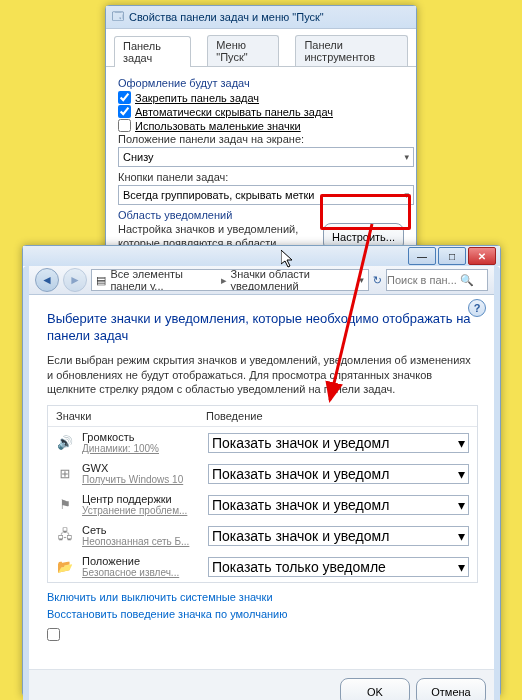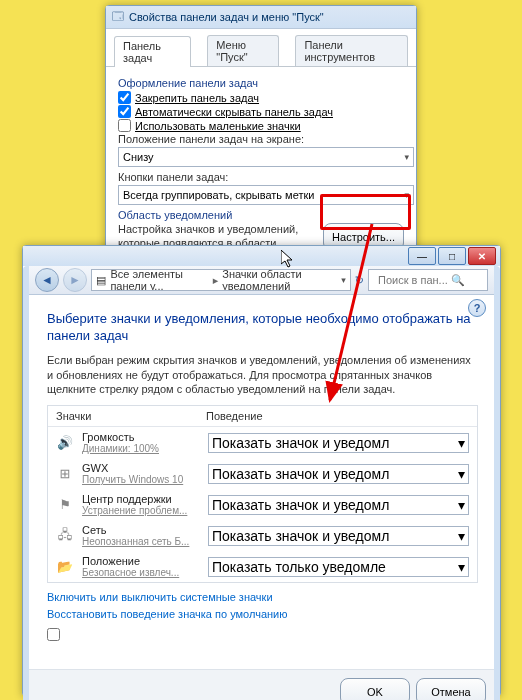--- a/index.html
+++ b/index.html
@@ -24,21 +24,21 @@
   
   .w2{left:22px;top:245px;width:477px;height:450px;border-radius:4px;}
   .w2frame{border:6px solid #cfe0f3;border-top:0;border-radius:4px;height:100%;box-sizing:border-box;display:flex;flex-direction:column;}
   .w2 .titlebar2{height:20px;background:linear-gradient(#e6eef7,#cfe0f3);display:flex;align-items:center;justify-content:flex-end;padding:0 4px;gap:2px;}
   .titlebar2 .wbtn{width:26px;height:16px;border:1px solid #4a7db8;border-radius:2px;display:flex;align-items:center;justify-content:center;font-size:10px;background:linear-gradient(#e0ecf7,#c3d6ed);}
   .titlebar2 .wbtn.close{background:linear-gradient(#e88,#c33);border-color:#a02020;color:#fff;font-weight:bold;}
   .toolbar{background:linear-gradient(#f4f7fb,#e1e8f2);height:28px;border-bottom:1px solid #b8c8db;display:flex;align-items:center;padding:0 6px;gap:4px;}
   .navbtn{width:22px;height:22px;border-radius:50%;border:1px solid #8aa4c3;background:linear-gradient(#d8e6f3,#b8cfe6);display:flex;align-items:center;justify-content:center;color:#2a5a9c;font-size:12px;}
   .addr{flex:1;height:20px;border:1px solid #a6b4c6;background:#fff;display:flex;align-items:center;padding:0 4px;gap:4px;font-size:11px;color:#333;overflow:hidden;}
   .addr .sep{color:#666;}
-  .search{width:100px;height:20px;border:1px solid #a6b4c6;background:#fff;display:flex;align-items:center;padding:0 9px;gap:4px;font-size:11px;color:#777;}
+  .search{width:100px;height:20px;border:1px solid #a6b4c6;background:#fff;display:flex;align-items:center;padding:0 0;gap:4px;font-size:11px;color:#777;}
   .content{flex:1;background:#fff;padding:10px 16px 8px 18px;overflow:hidden;position:relative;}
   .help{position:absolute;right:8px;top:4px;width:16px;height:16px;border:1px solid #5b8cc2;border-radius:50%;color:#2a5a9c;display:flex;align-items:center;justify-content:center;font-size:11px;font-weight:bold;background:linear-gradient(#e8f0fa,#cfe0f3);}
   h1{color:#003399;font-size:13px;font-weight:normal;margin:6px 0 8px;line-height:1.3;}
   .desc{font-size:11px;color:#333;line-height:1.35;margin-bottom:8px;}
   .table{border:1px solid #d8dee6;}
   .thead{display:flex;padding:4px 8px;font-size:11px;color:#333;}
   .thead .c1{width:150px;}
   .rows{border-top:1px solid #e2e6ec;max-height:175px;overflow:hidden;}
   .row{display:flex;align-items:center;padding:4px 8px;gap:8px;}
   .ricon{width:18px;height:18px;color:#888;display:flex;align-items:center;justify-content:center;font-size:13px;}
@@ -60,21 +60,21 @@
   <div class="titlebar">
     <span>🗔</span>
     <span>Свойства панели задач и меню "Пуск"</span>
   </div>
   <div class="tabs">
     <div class="tab active">Панель задач</div>
     <div class="tab">Меню "Пуск"</div>
     <div class="tab">Панели инструментов</div>
   </div>
   <div class="body1">
-    <div class="grplbl">Оформление панели задач</div>
+    <div class="grplbl">Оформление будут задач</div>
     <label class="chk">
         <input type="checkbox" checked="" style="">
         <span>Закрепить панель задач</span>
       </label>
     <label class="chk">
         <input type="checkbox" checked="" style="">
         <span>Автоматически скрывать панель задач</span>
       </label>
     <label class="chk">
         <input type="checkbox" style="">

